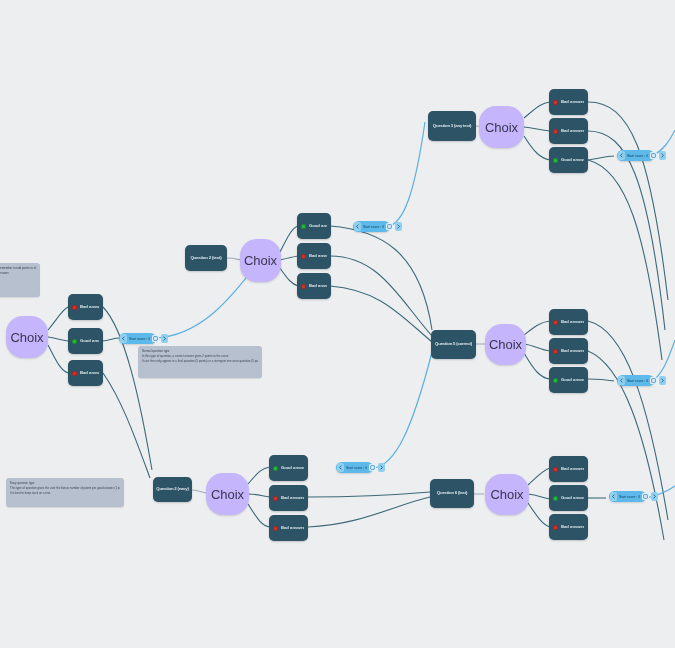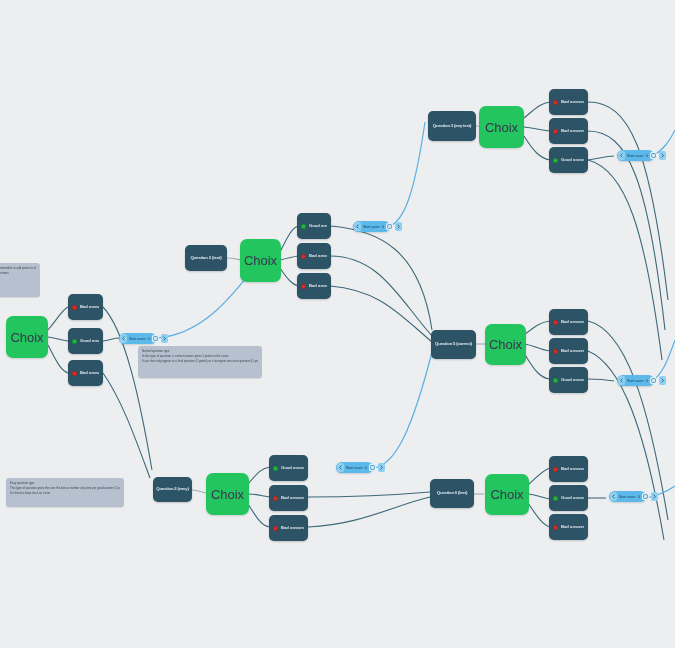--- a/index.html
+++ b/index.html
@@ -18,21 +18,21 @@
 
   .qnode{
     background:#2d5366;border-radius:5px;
     display:flex;align-items:center;justify-content:center;
     color:#dfe8ee;text-align:center;
     font-weight:bold;letter-spacing:-.2px;line-height:1.05;
     padding:2px 3px;overflow:hidden;
     box-shadow:0 1px 2px rgba(0,0,0,.18);
   }
   .choix{
-    background:#22c55e;border-radius:7px;
+    background:#c4b5fd;border-radius:17px;
     display:flex;align-items:center;justify-content:center;
     color:#3a3550;
     box-shadow:0 1px 2px rgba(0,0,0,.15);
   }
   .ans{
     background:#2d5366;border-radius:5px;
     display:flex;align-items:center;gap:3px;
     padding:0 4px;overflow:hidden;
     color:#dfe8ee;font-weight:bold;line-height:1.05;
     box-shadow:0 1px 2px rgba(0,0,0,.18);

